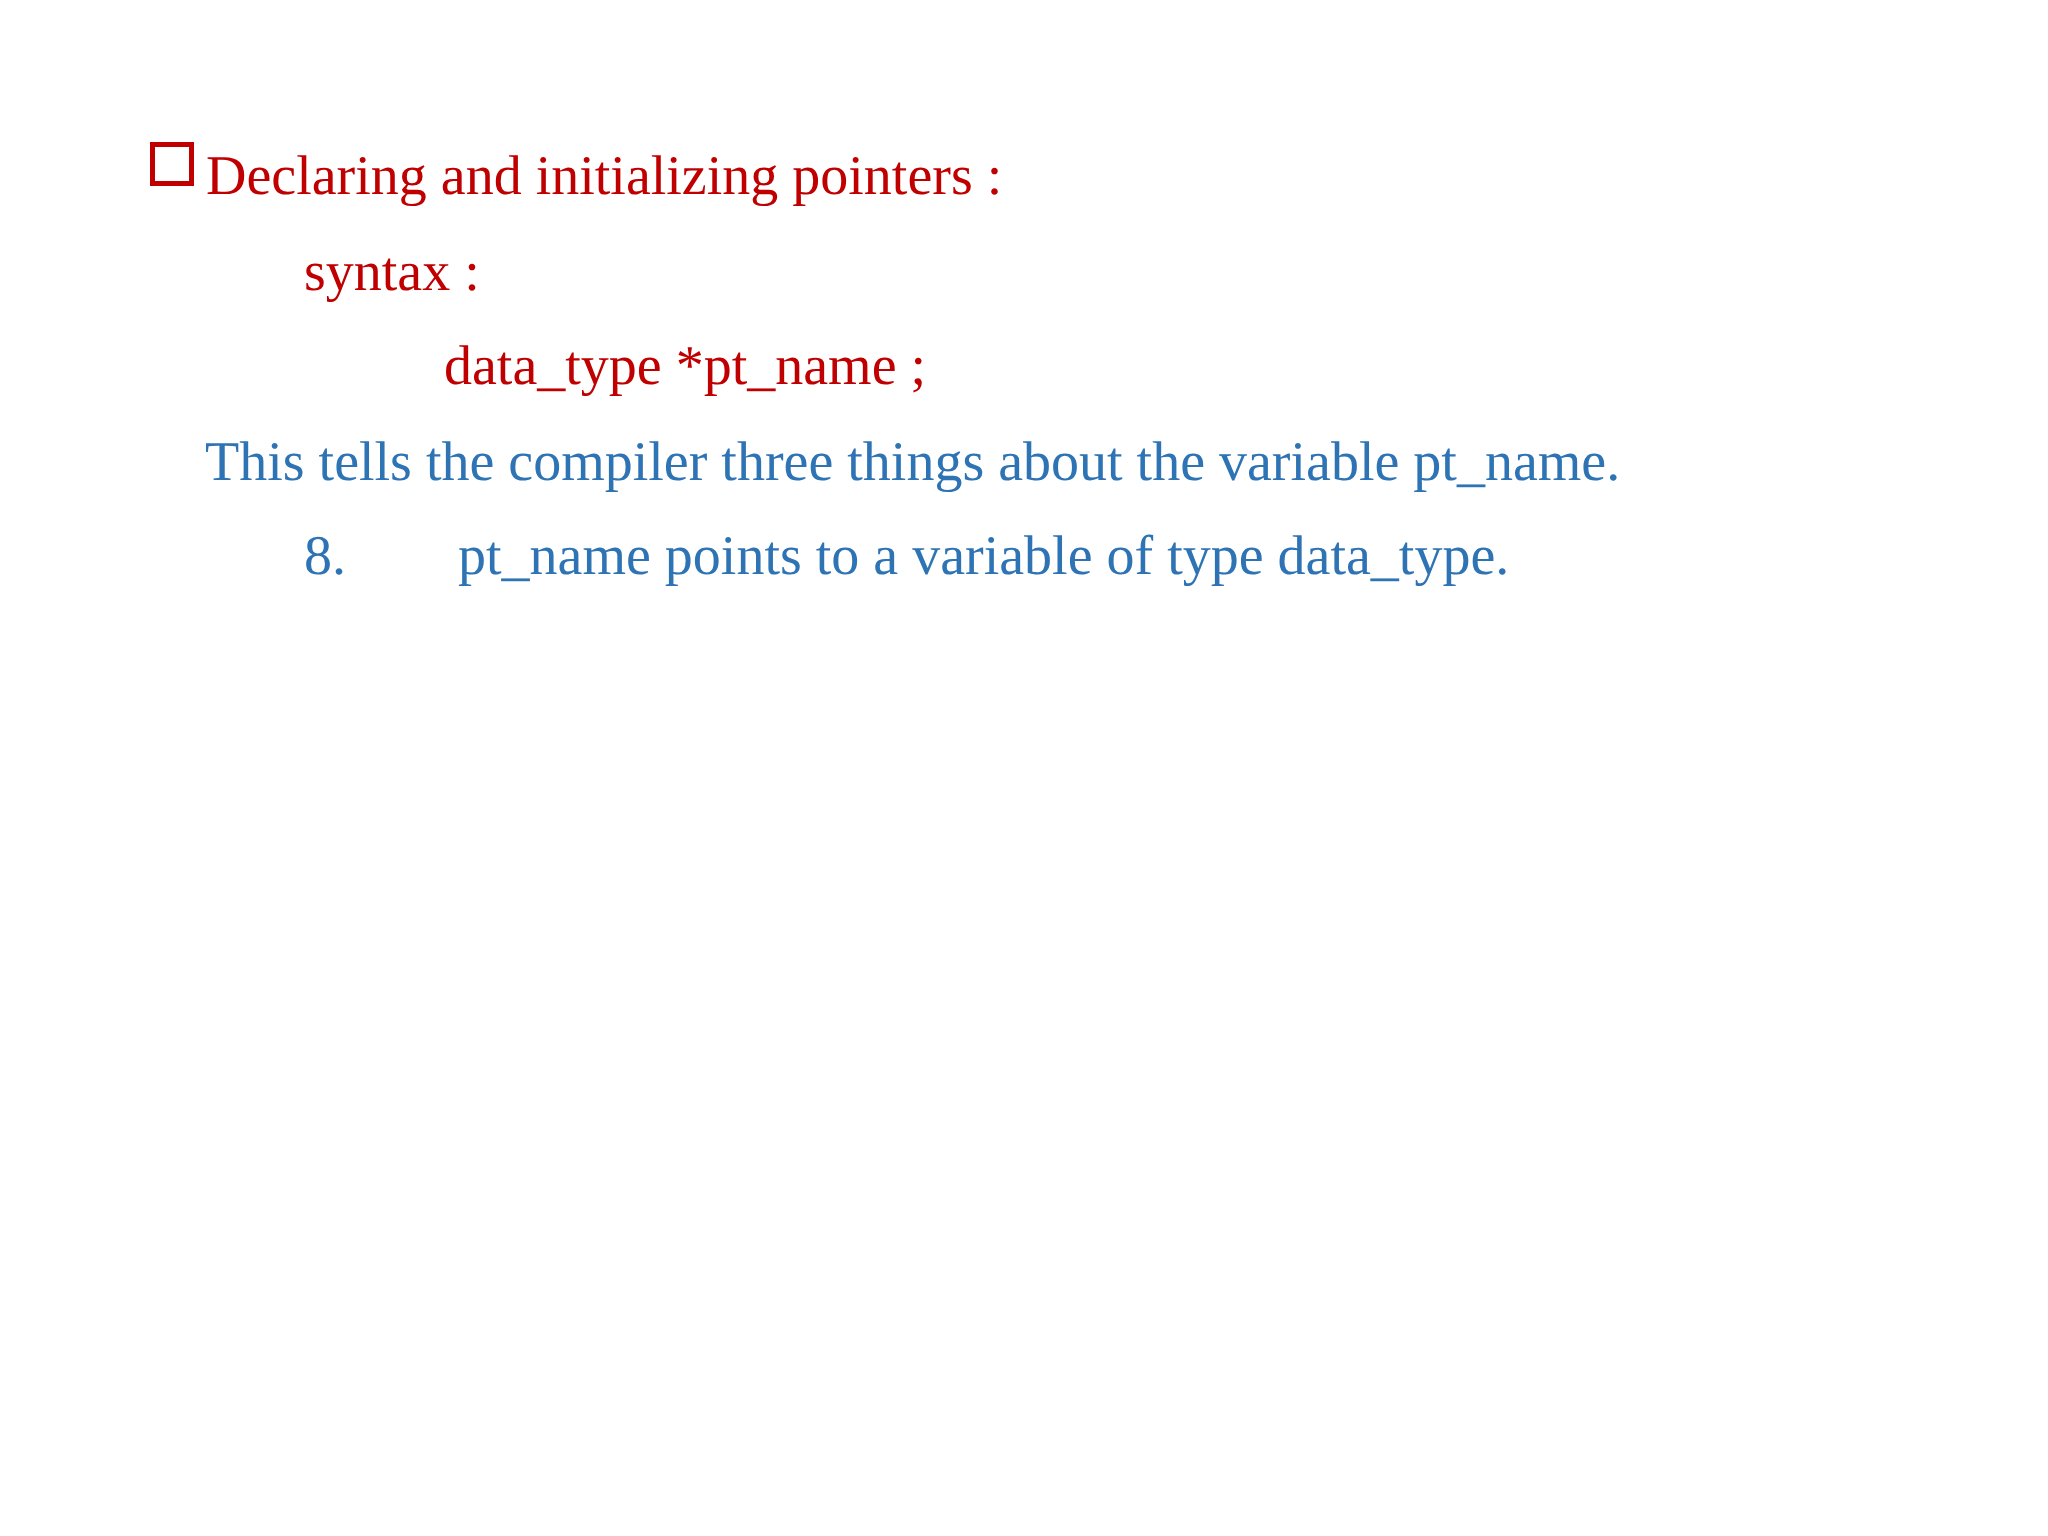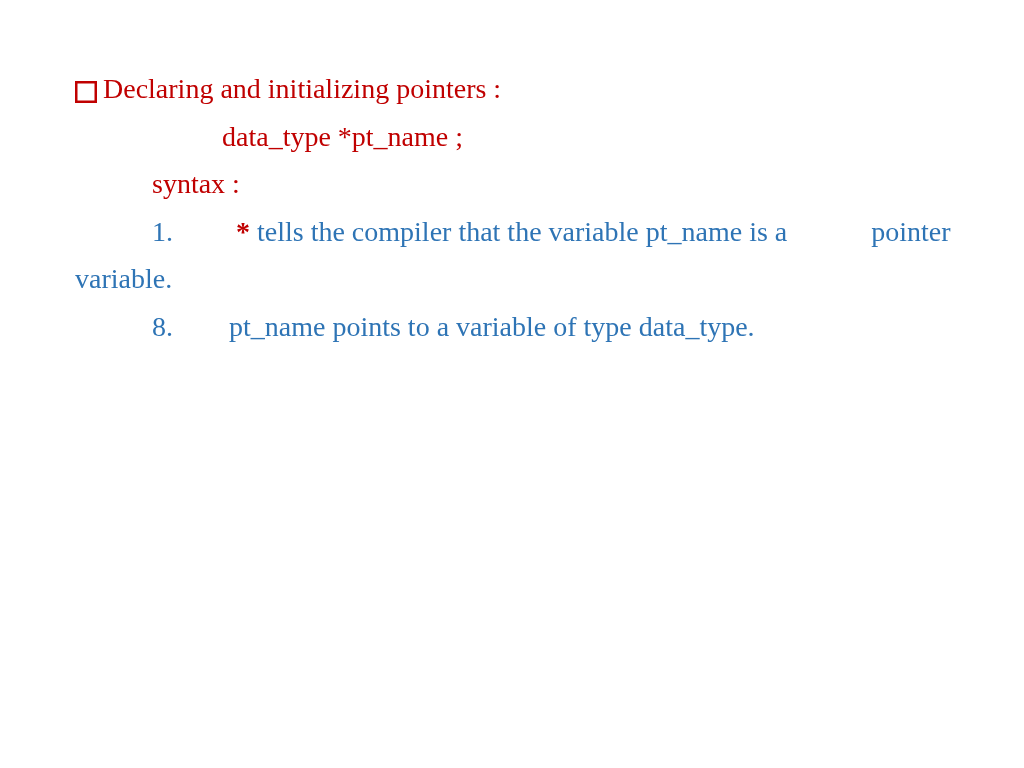--- a/index.html
+++ b/index.html
@@ -17,21 +17,21 @@
       padding-top: 65px;
       padding-left: 75px;
       padding-right: 50px;
       overflow: hidden;
     }
     .slide {
       position: relative;
     }
     .bullet-wrap {
       display: flex;
-      align-items: center;
+      align-items: flex-start;
     }
     .bullet-icon {
       flex-shrink: 0;
       margin-right: 6px;
       margin-top: 6px;
     }
     .bullet-icon svg {
       display: block;
     }
     .red {
@@ -57,23 +57,23 @@
 
   <div class="bullet-wrap">
     <span class="bullet-icon">
       <svg width="22" height="22" viewBox="0 0 22 22">
         <rect x="1" y="1" width="20" height="20" fill="none" stroke="#C00000" stroke-width="3"></rect>
       </svg>
     </span>
     <span class="red"><span>D</span><span>eclaring and initializing pointers :</span></span>
   </div>
 
+  <div class="line red">           syntax :</div>
+
   <div class="line red">                     data_type *pt_name ;</div>
 
-  <div class="line red">           syntax :</div>
+  <div class="wrap-line blue"><span class="line">    </span><span>T</span><span>his tells the compiler three things about the variable pt_name.</span></div>
 
-
-  <div class="wrap-line blue"><span class="line">           1.         </span><span class="red bold">*</span><span style="white-space: pre-wrap;"> tells the compiler that the variable pt_name is a            pointer variable.</span></div>
 
 
   <div class="wrap-line blue"><span class="line" style="white-space: pre-wrap;">           8.        pt_name points to a variable of type data_type.</span></div>
 
 </div>
 
 </body></html>

